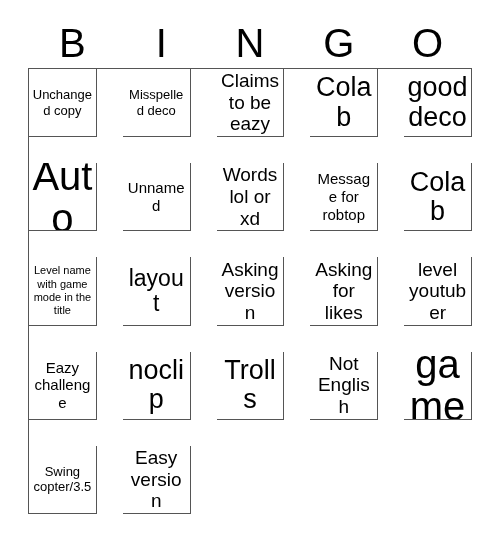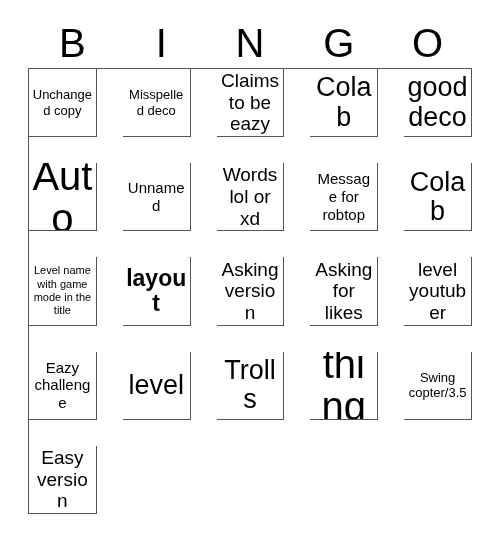--- a/index.html
+++ b/index.html
@@ -75,21 +75,21 @@
     text-align: center;
     line-height: 1.12;
     color: #000000;
     word-wrap: break-word;
   }
   
   .fs-xs  { font-size: 11px; line-height: 1.22; }
   .fs-sm  { font-size: 13px; line-height: 1.2;  }
   .fs-md  { font-size: 15px; line-height: 1.18; }
   .fs-lg  { font-size: 19px; line-height: 1.14; }
-  .fs-xl  { font-size: 23px; line-height: 1.1; font-weight: bold;  }
+  .fs-xl  { font-size: 23px; line-height: 1.1;  }
   .fs-xxl { font-size: 27px; line-height: 1.08; }
   .fs-max { font-size: 40px; line-height: 1.05; }
 </style>
 </head>
 <body>
 
 <div id="bingo-card">
 
   <div id="bingo-header">
     <div class="header-letter">B</div>
@@ -146,28 +146,31 @@
     <div class="bingo-cell">
       <span class="cell-text fs-lg">Asking for likes</span>
     </div>
     <div class="bingo-cell">
       <span class="cell-text fs-lg">level youtuber</span>
     </div>
     <div class="bingo-cell">
       <span class="cell-text fs-md">Eazy challenge</span>
     </div>
     <div class="bingo-cell">
-      <span class="cell-text fs-xxl">level</span>
+      <span class="cell-text fs-xxl">noclip</span>
     </div>
 
     <div class="bingo-cell">
       <span class="cell-text fs-xxl">Trolls</span>
     </div>
     <div class="bingo-cell">
-      <span class="cell-text fs-max">thing</span>
+      <span class="cell-text fs-lg">Not English</span>
+    </div>
+    <div class="bingo-cell">
+      <span class="cell-text fs-max">game</span>
     </div>
     <div class="bingo-cell">
       <span class="cell-text fs-sm">Swing copter/3.5</span>
     </div>
     <div class="bingo-cell">
       <span class="cell-text fs-lg">Easy version</span>
     </div>
 
   </div>
 </div>

